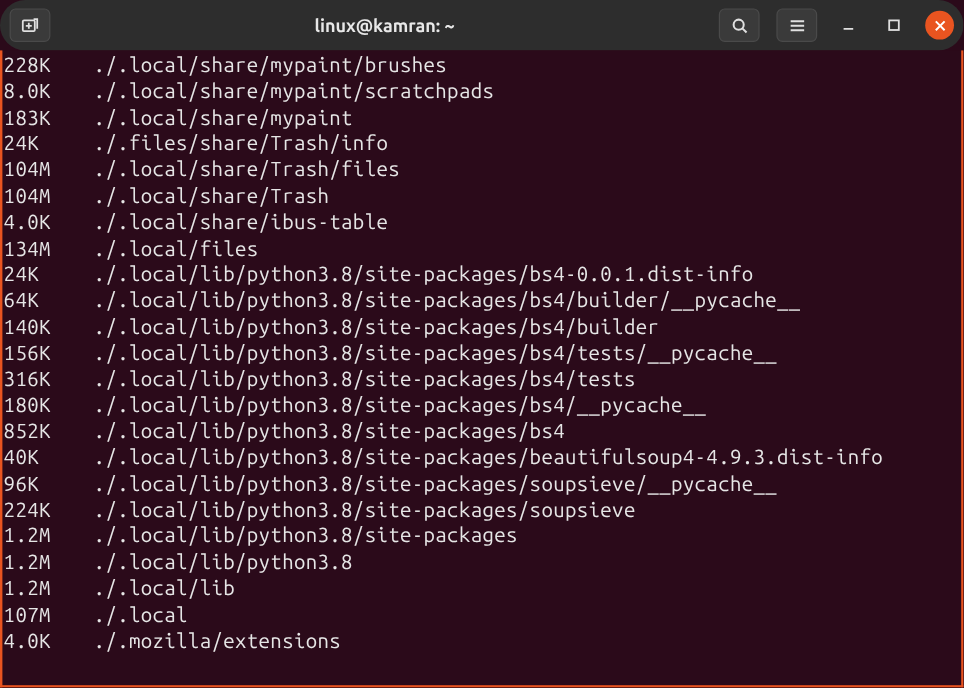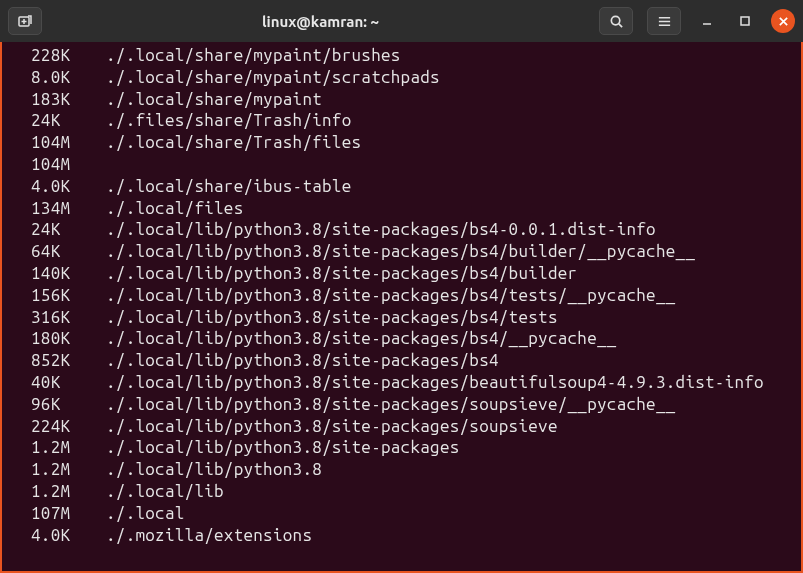--- a/index.html
+++ b/index.html
@@ -14,20 +14,21 @@
   font-family: 'Ubuntu Mono', 'DejaVu Sans Mono', monospace;
   overflow: hidden;
 }
 .titlebar {
   height: 42px;
   background: #2d2d2d;
   display: flex;
   align-items: center;
   padding: 0 8px;
   gap: 8px;
+  border-radius: 21px;
 }
 .new-tab-btn {
   width: 34px;
   height: 28px;
   background: #3a3a3a;
   border: 1px solid #4a4a4a;
   border-radius: 5px;
   display: flex;
   align-items: center;
   justify-content: center;
@@ -82,21 +83,20 @@
   overflow: hidden;
 }
 .line {
   display: flex;
   color: #e6e6e6;
   font-size: 17px;
   line-height: 21.8px;
   white-space: pre;
   font-family: 'Ubuntu Mono', 'DejaVu Sans Mono', monospace;
   letter-spacing: 0.3px;
-  margin-left: 28px;
 }
 .size-col {
   min-width: 75px;
 }
 svg { display: block; }
 </style>
 </head>
 <body>
 
 <div class="titlebar">
@@ -137,21 +137,21 @@
     </div>
   </div>
 </div>
 
 <div class="terminal" id="terminal">
     <div class="line"><span class="size-col">228K</span><span>./.local/share/mypaint/brushes</span></div>
     <div class="line"><span class="size-col">8.0K</span><span>./.local/share/mypaint/scratchpads</span></div>
     <div class="line"><span class="size-col">183K</span><span>./.local/share/mypaint</span></div>
     <div class="line"><span class="size-col">24K</span><span>./.files/share/Trash/info</span></div>
     <div class="line"><span class="size-col">104M</span><span>./.local/share/Trash/files</span></div>
-    <div class="line"><span class="size-col">104M</span></div>
+    <div class="line"><span class="size-col">104M</span><span>./.local/share/Trash</span></div>
     <div class="line"><span class="size-col">4.0K</span><span>./.local/share/ibus-table</span></div>
     <div class="line"><span class="size-col">134M</span><span>./.local/files</span></div>
     <div class="line"><span class="size-col">24K</span><span>./.local/lib/python3.8/site-packages/bs4-0.0.1.dist-info</span></div>
     <div class="line"><span class="size-col">64K</span><span>./.local/lib/python3.8/site-packages/bs4/builder/__pycache__</span></div>
     <div class="line"><span class="size-col">140K</span><span>./.local/lib/python3.8/site-packages/bs4/builder</span></div>
     <div class="line"><span class="size-col">156K</span><span>./.local/lib/python3.8/site-packages/bs4/tests/__pycache__</span></div>
     <div class="line"><span class="size-col">316K</span><span>./.local/lib/python3.8/site-packages/bs4/tests</span></div>
     <div class="line"><span class="size-col">180K</span><span>./.local/lib/python3.8/site-packages/bs4/__pycache__</span></div>
     <div class="line"><span class="size-col">852K</span><span>./.local/lib/python3.8/site-packages/bs4</span></div>
     <div class="line"><span class="size-col">40K</span><span>./.local/lib/python3.8/site-packages/beautifulsoup4-4.9.3.dist-info</span></div>

